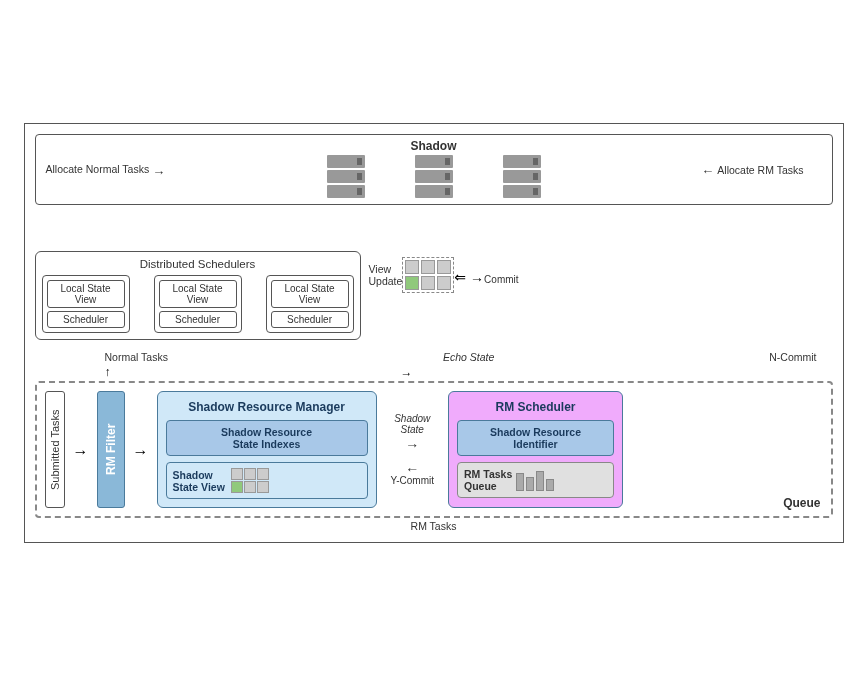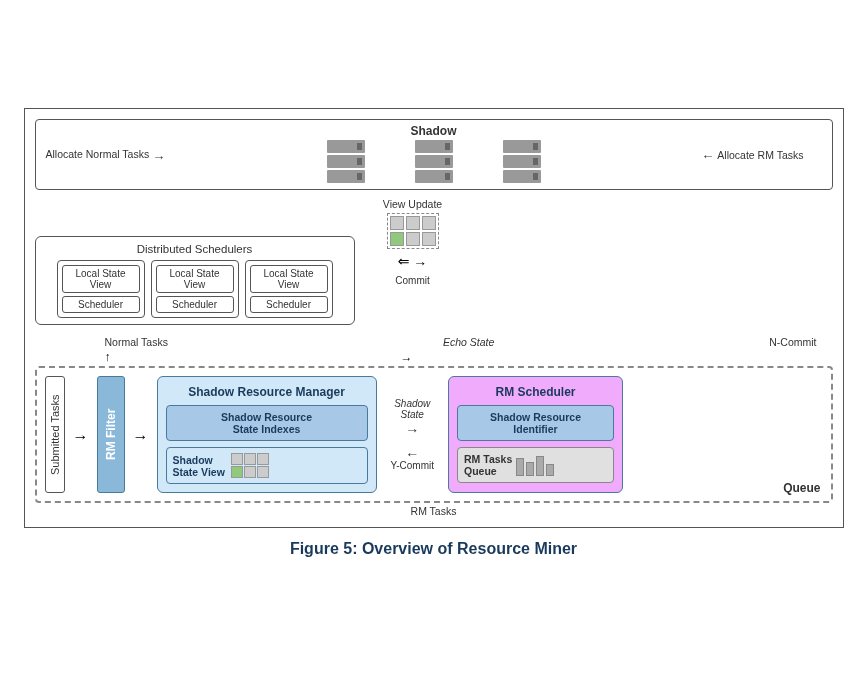--- a/index.html
+++ b/index.html
@@ -112,22 +112,22 @@
       margin-top: 38px;
     }
     .dist-label {
       text-align: center;
       font-size: 11.5px;
       color: #333;
       margin-bottom: 5px;
     }
     .scheduler-items {
       display: flex;
-      gap: 6px;
-      justify-content: center;
+      gap: 24px;
+      justify-content: flex-start;
     }
     .scheduler-box {
       border: 1.5px solid #555;
       border-radius: 4px;
       padding: 4px;
       width: 88px;
       display: flex;
       flex-direction: column;
       gap: 3px;
     }
@@ -145,21 +145,21 @@
       padding: 2px 4px;
       font-size: 10px;
       text-align: center;
       color: #333;
     }
 
     
     .view-update-area {
       flex: 0 0 100px;
       display: flex;
-      flex-direction: column;
+      flex-direction: row;
       align-items: center;
       justify-content: flex-start;
       padding-top: 0;
       position: relative;
     }
     .view-update-label {
       font-size: 10.5px;
       color: #333;
       margin-bottom: 3px;
     }
@@ -567,14 +567,13 @@
       </div>
 
     </div>
 
     <div class="rm-tasks-row">
       <span>RM Tasks</span>
     </div>
 
   </div>
 
-  <div class="figure-caption">Figure 5: Overview of Resource Miner</div>
 </div>
 
 </body></html>

